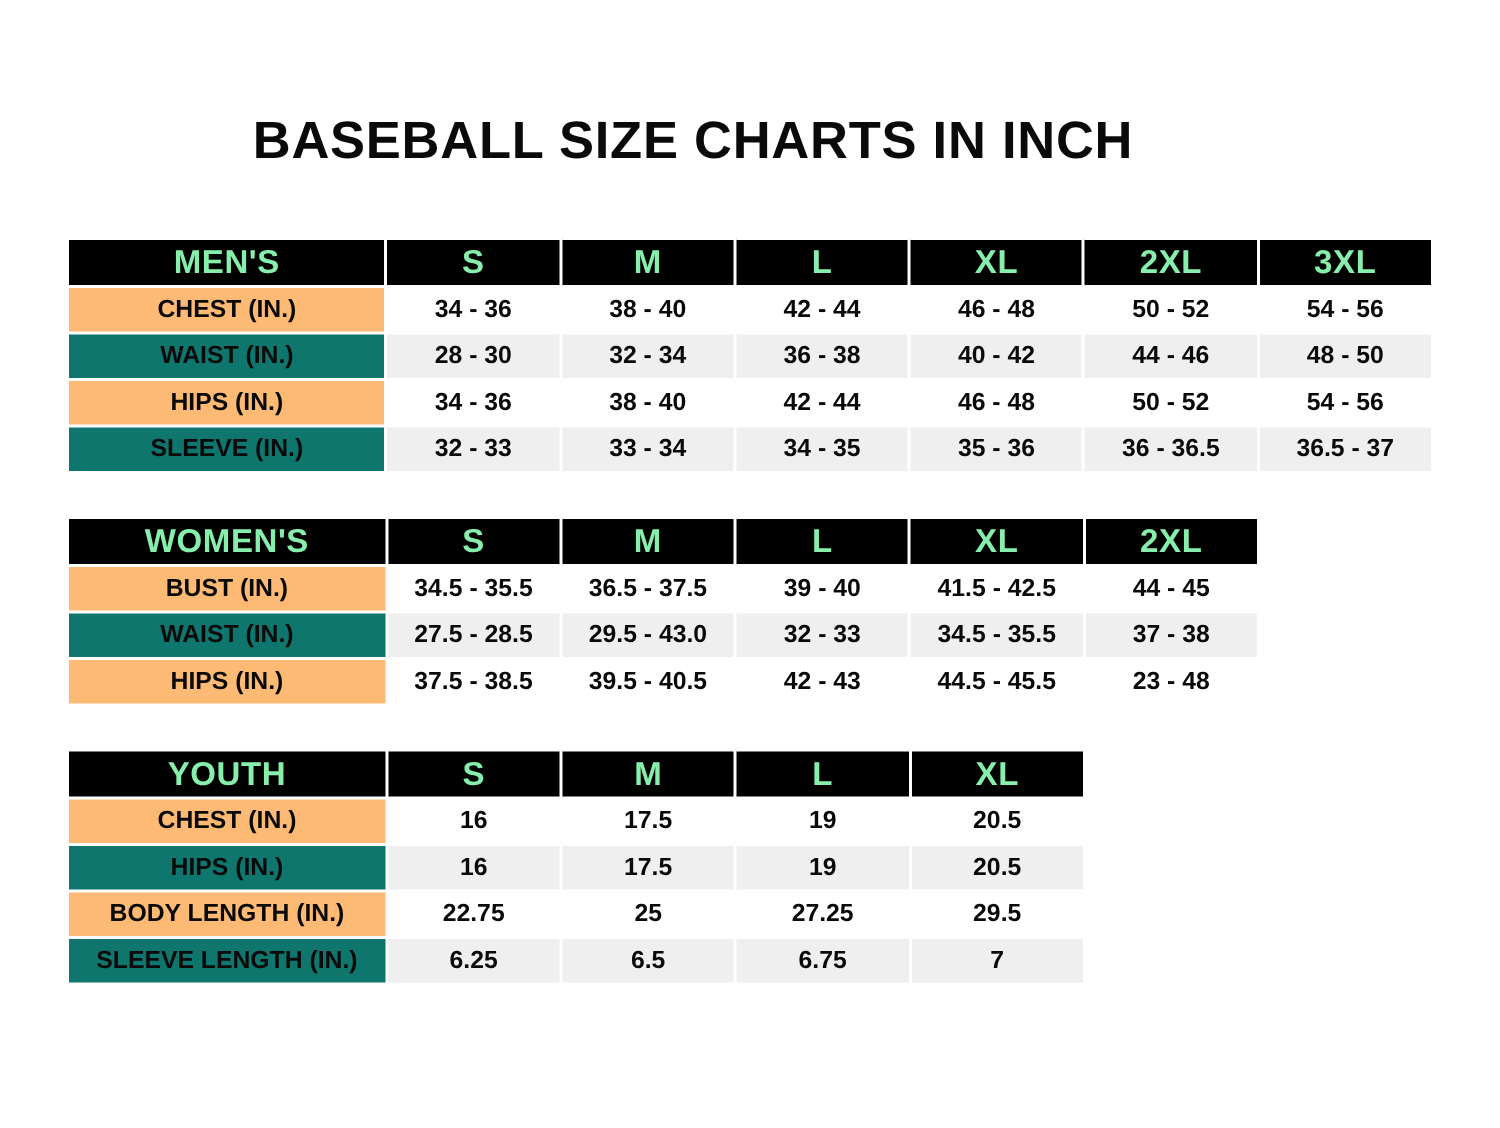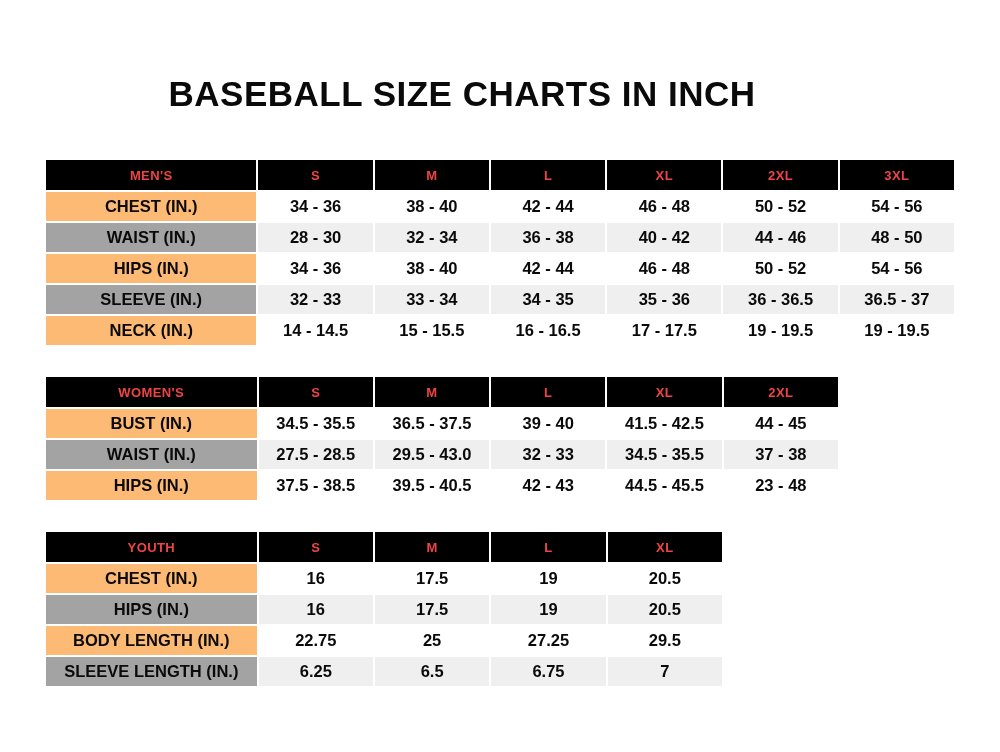--- a/index.html
+++ b/index.html
@@ -50,43 +50,43 @@
     font-size: 16.5px;
     height: 31px;
     padding: 0 4px;
     white-space: nowrap;
     box-sizing: border-box;
   }
 
   
   table.size-table thead th {
     background: #000000;
-    color: #ef4444;
-    font-size: 13px;
+    color: #86efac;
+    font-size: 22px;
     height: 32px;
     letter-spacing: 0.4px;
   }
   table.size-table thead th.rowlabel-head {
     text-align: center;
   }
 
   
   table.size-table tbody td {
     background: #ffffff;
     color: #0a0a0a;
   }
   table.size-table tbody tr.alt td {
     background: #efefef;
   }
   table.size-table tbody td.rowlabel {
     background: #fdba74;
     text-align: center;
   }
   table.size-table tbody tr.alt td.rowlabel {
-    background: #a3a3a3;
+    background: #0f766e;
   }
 
   
   .tbl-men { width: 912px; }
   .tbl-men col.c0 { width: 212px; }
   .tbl-men col.cx { width: 116px; }
 
   .tbl-women { width: 796px; }
   .tbl-women col.c0 { width: 212px; }
   .tbl-women col.cx { width: 116px; }
@@ -160,29 +160,20 @@
         </tr>
         <tr class="alt">
           <td class="rowlabel">SLEEVE (IN.)</td>
           <td>32 - 33</td>
           <td>33 - 34</td>
           <td>34 - 35</td>
           <td>35 - 36</td>
           <td>36 - 36.5</td>
           <td>36.5 - 37</td>
         </tr>
-        <tr>
-          <td class="rowlabel">NECK (IN.)</td>
-          <td>14 - 14.5</td>
-          <td>15 - 15.5</td>
-          <td>16 - 16.5</td>
-          <td>17 - 17.5</td>
-          <td>19 - 19.5</td>
-          <td>19 - 19.5</td>
-        </tr>
       </tbody>
     </table>
 
     <div class="gap-1"></div>
 
     <table class="size-table tbl-women">
       <colgroup>
         <col class="c0">
           <col class="cx">
           <col class="cx">

